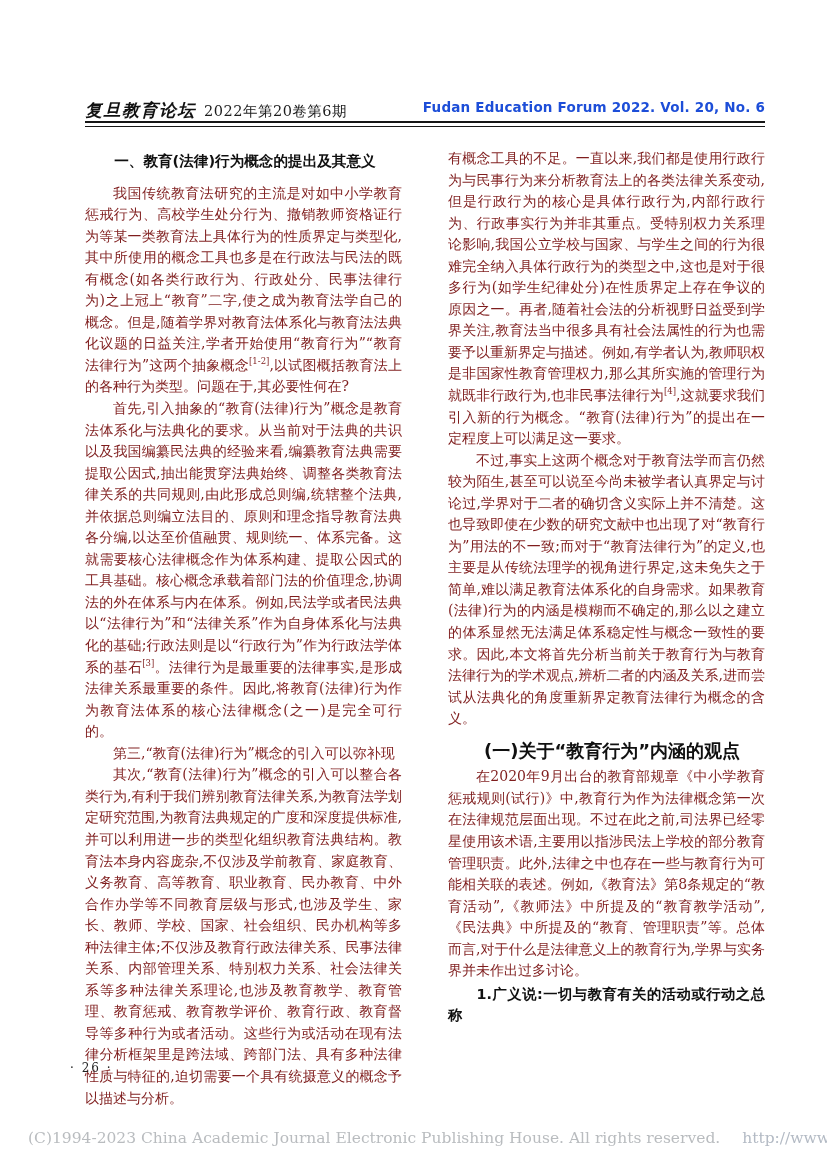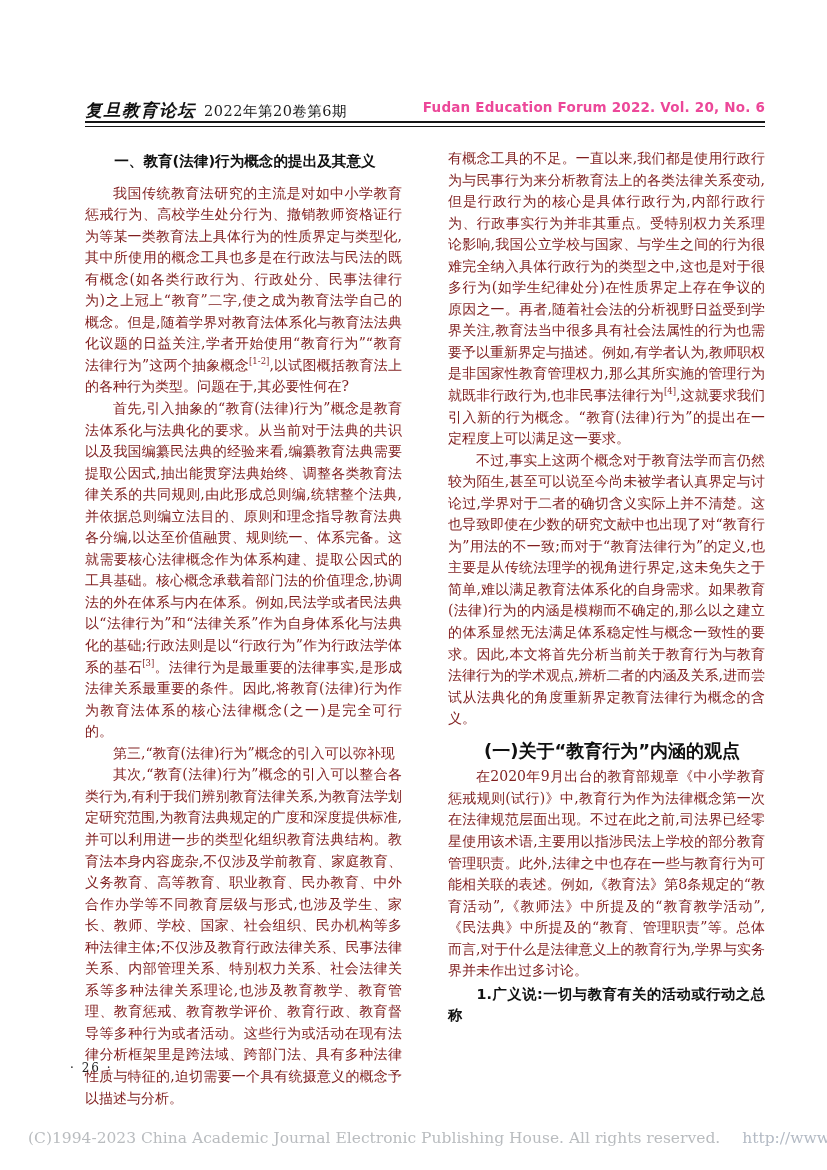--- a/index.html
+++ b/index.html
@@ -6,21 +6,21 @@
   body{
     width:827px;height:1170px;background:#ffffff;overflow:hidden;position:relative;
     font-family:"DejaVu Serif","Liberation Serif",serif;color:#2b2b2b;
   }
   .header{
     position:absolute;left:85px;top:99px;width:680px;
     display:flex;justify-content:space-between;align-items:flex-start;
   }
   .journal-cn{font-weight:bold;font-style:italic;font-size:17px;letter-spacing:1.5px;color:#111;}
   .issue-cn{font-style:normal;font-weight:normal;font-size:14.5px;letter-spacing:0.5px;margin-left:8px;color:#1d1d1d;}
-  .journal-en{font-family:"DejaVu Sans","Liberation Sans",sans-serif;font-size:13.5px;font-weight:600;color:#ec4899;letter-spacing:0.2px;}
+  .journal-en{font-family:"DejaVu Sans","Liberation Sans",sans-serif;font-size:13.5px;font-weight:600;color:#1d4ed8;letter-spacing:0.2px;}
   .header-rule{
     position:absolute;left:85px;top:121px;width:680px;height:6px;box-sizing:border-box;
     border-top:2.6px solid #161616;border-bottom:1px solid #161616;
   }
   .columns{
     position:absolute;left:85px;top:148px;width:680px;
     display:flex;gap:46px;
   }
   .col{width:326px;}
   .body-p{

